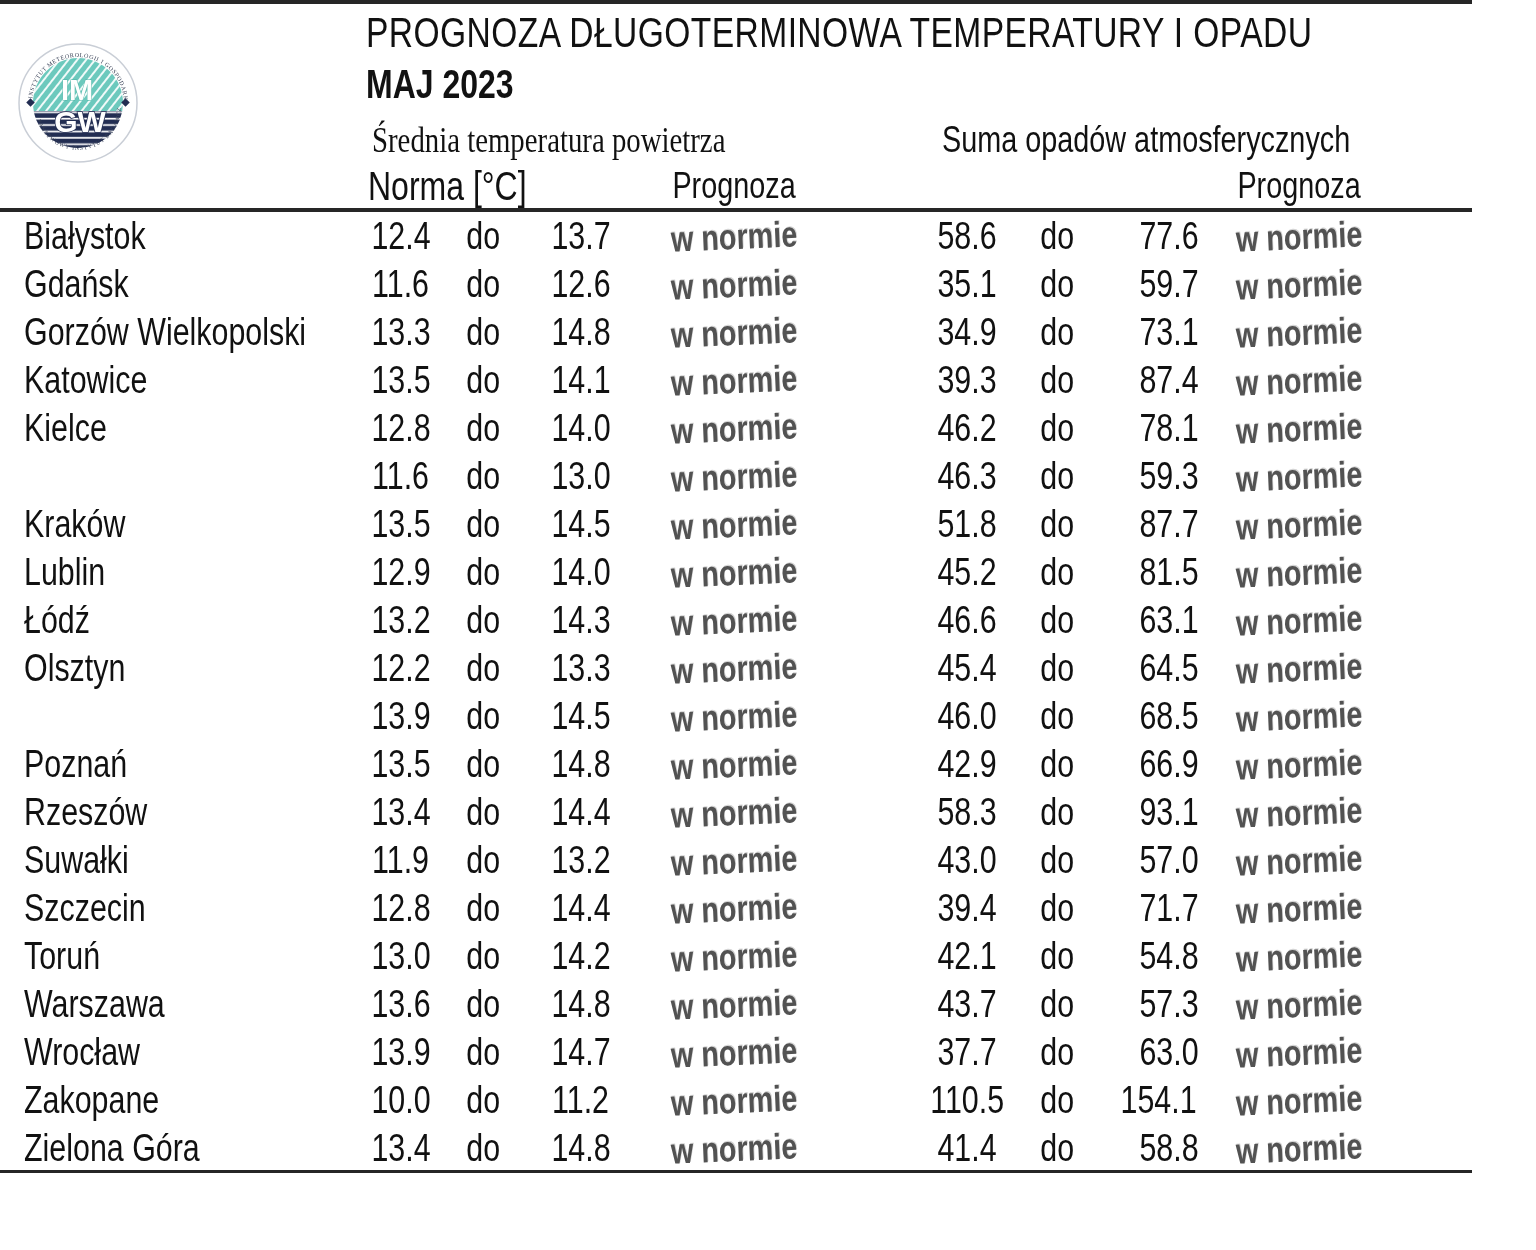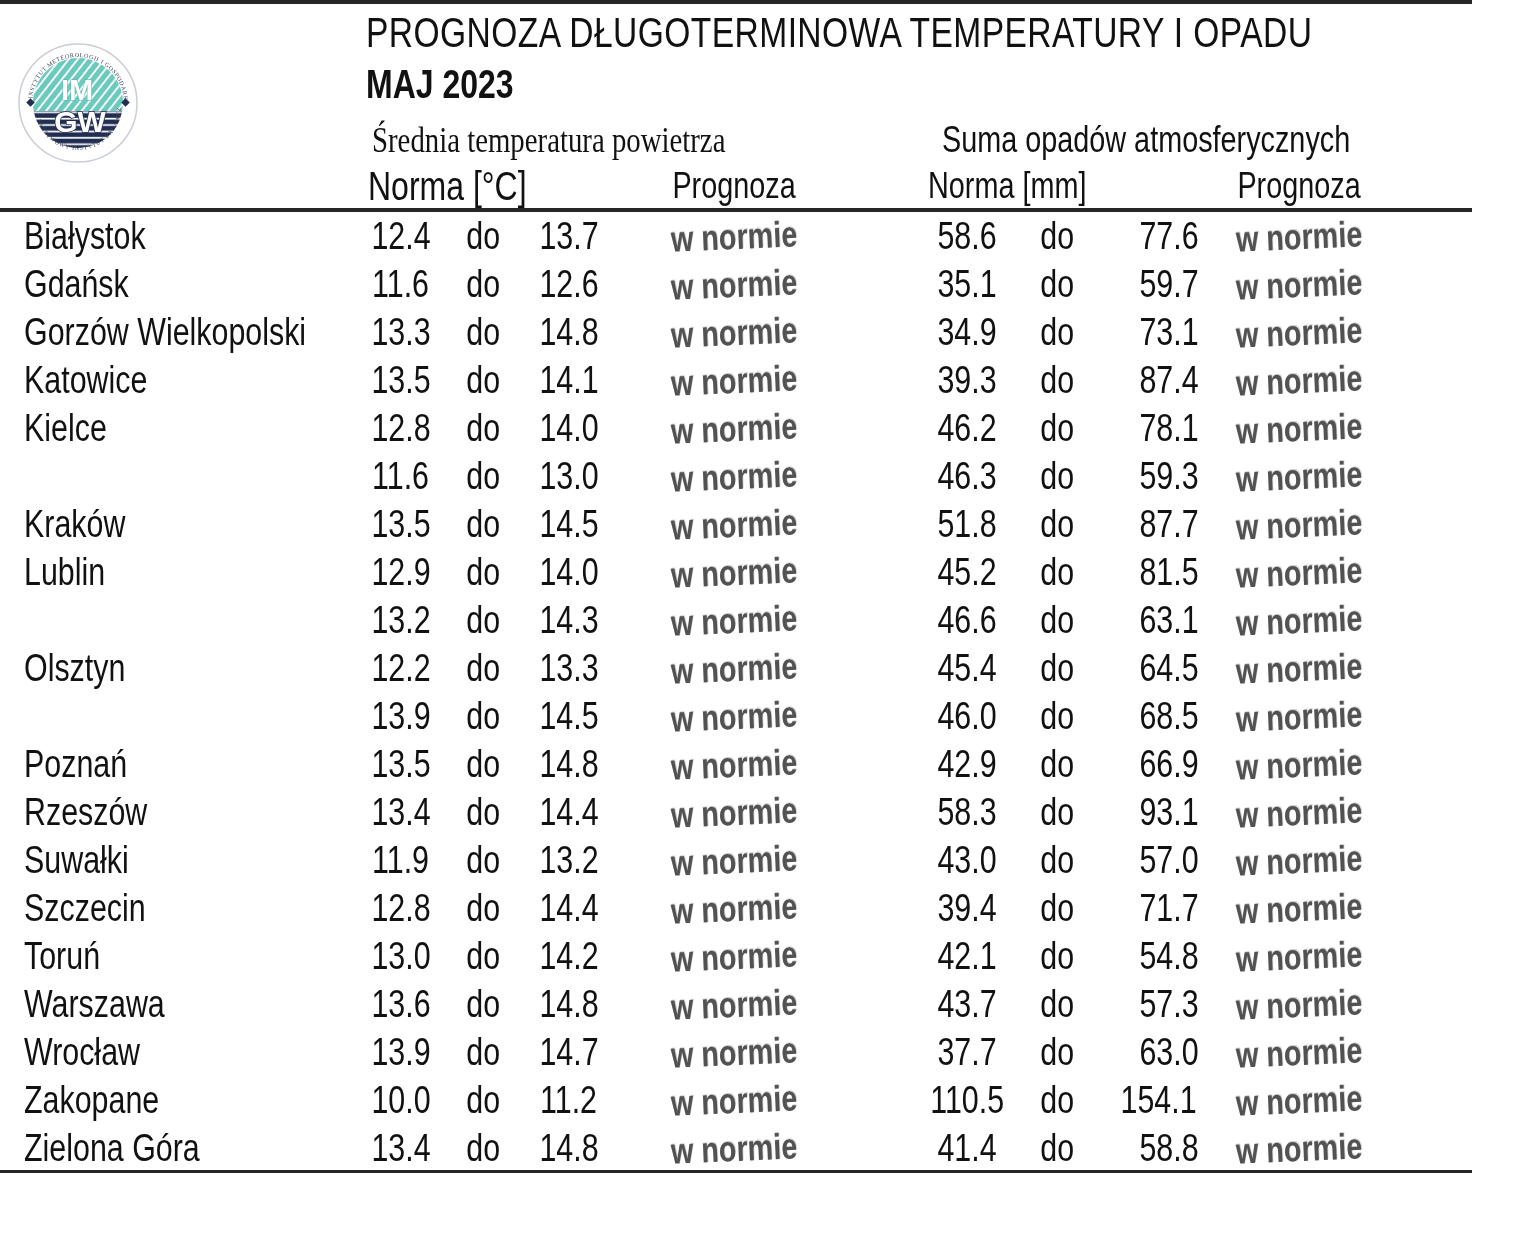--- a/index.html
+++ b/index.html
@@ -24,21 +24,21 @@
   .pos-prog1{left:634px;width:200px;top:164px;height:44px;line-height:44px;font-size:36px;text-align:center;}
   .pos-normmm{left:928px;top:164px;height:44px;line-height:44px;font-size:36px;}
   .pos-prog2{left:1199px;width:200px;top:164px;height:44px;line-height:44px;font-size:36px;text-align:center;}
 
   .rows{position:absolute;left:0;top:212px;width:1232px;}
   .row{position:relative;height:48px;}
   .cell{position:absolute;top:0;height:48px;line-height:48px;font-size:38px;text-align:center;white-space:nowrap;}
   .cell.city{left:24px;width:340px;text-align:left;}
   .cell.tmin{left:336px;width:130px;}
   .cell.do1{left:448px;width:70px;}
-  .cell.tmax{left:504px;width:130px;}
+  .cell.tmax{left:516px;width:130px;}
   .cell.wn1{left:634px;width:200px;}
   .cell.pmin{left:897px;width:140px;}
   .cell.do2{left:1022px;width:70px;}
   .cell.pmax{left:1066px;width:140px;text-align:right;}
   .cell.wn2{left:1199px;width:200px;}
   .forecast .cond{color:#525252;font-weight:bold;font-size:36px;transform:rotate(-2.5deg) scaleX(0.8);transform-origin:50% 50%;
     text-shadow:1px -1px 0 rgba(160,160,160,0.45);}
 
   .logo{position:absolute;left:18px;top:42px;width:120px;height:122px;}
 </style>
@@ -95,23 +95,20 @@
   <div class="abs pos-precipgroup">
     <span class="cond">Suma opadów atmosferycznych</span>
   </div>
 
   <div class="abs pos-normc">
     <span class="cond">Norma [°C]</span>
   </div>
   <div class="abs pos-prog1">
     <span class="cond ctr">Prognoza</span>
   </div>
-  <div class="abs pos-normmm">
-    <span class="cond">Norma [mm]</span>
-  </div>
   <div class="abs pos-prog2">
     <span class="cond ctr">Prognoza</span>
   </div>
 
   <div class="hline head-sep"></div>
 
   <div class="rows">
   <div class="row">
     <span class="cell city"><span class="cond">Białystok</span></span>
     <span class="cell tmin"><span class="cond ctr">12.4</span></span>
@@ -201,20 +198,21 @@
     <span class="cell do1"><span class="cond ctr">do</span></span>
     <span class="cell tmax"><span class="cond ctr">14.0</span></span>
     <span class="cell wn1 forecast"><span class="cond ctr">w normie</span></span>
     <span class="cell pmin"><span class="cond ctr">45.2</span></span>
     <span class="cell do2"><span class="cond ctr">do</span></span>
     <span class="cell pmax"><span class="cond ctr">81.5</span></span>
     <span class="cell wn2 forecast"><span class="cond ctr">w normie</span></span>
   </div>
 
   <div class="row">
+    <span class="cell city"><span class="cond">Łódź</span></span>
     <span class="cell tmin"><span class="cond ctr">13.2</span></span>
     <span class="cell do1"><span class="cond ctr">do</span></span>
     <span class="cell tmax"><span class="cond ctr">14.3</span></span>
     <span class="cell wn1 forecast"><span class="cond ctr">w normie</span></span>
     <span class="cell pmin"><span class="cond ctr">46.6</span></span>
     <span class="cell do2"><span class="cond ctr">do</span></span>
     <span class="cell pmax"><span class="cond ctr">63.1</span></span>
     <span class="cell wn2 forecast"><span class="cond ctr">w normie</span></span>
   </div>
 

